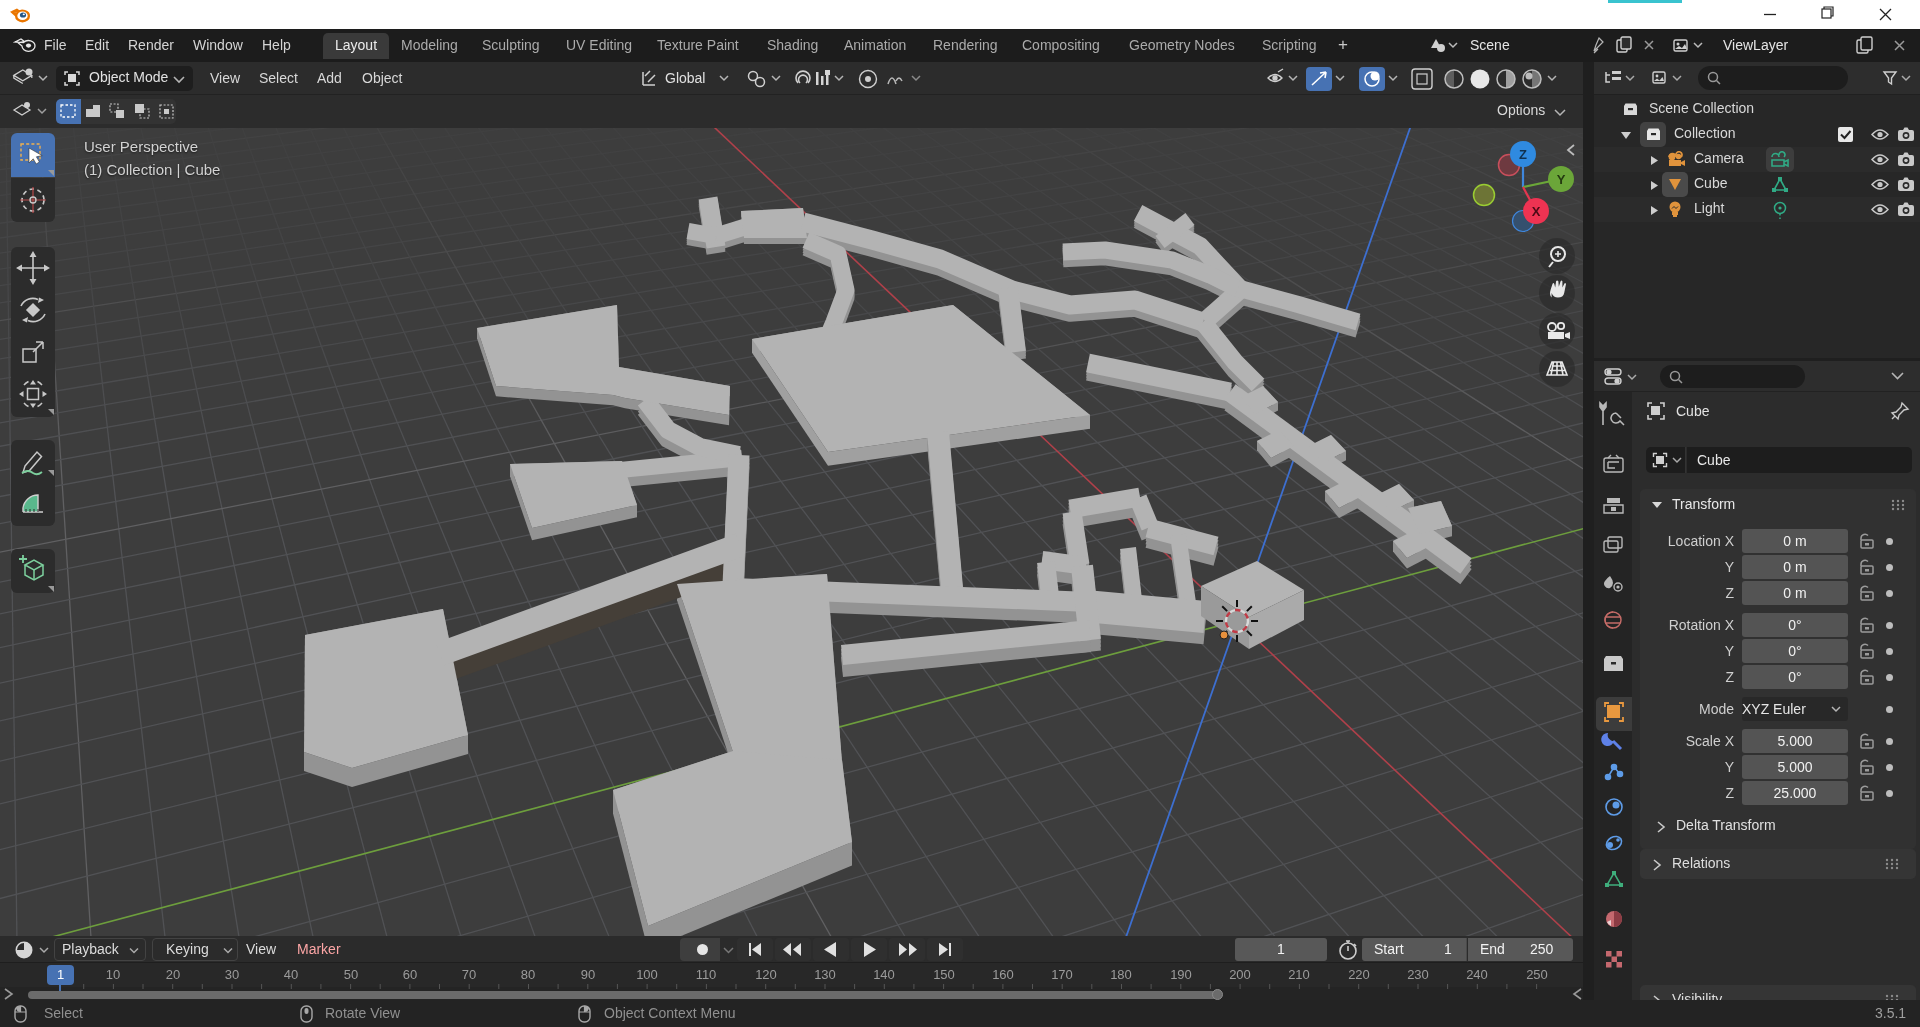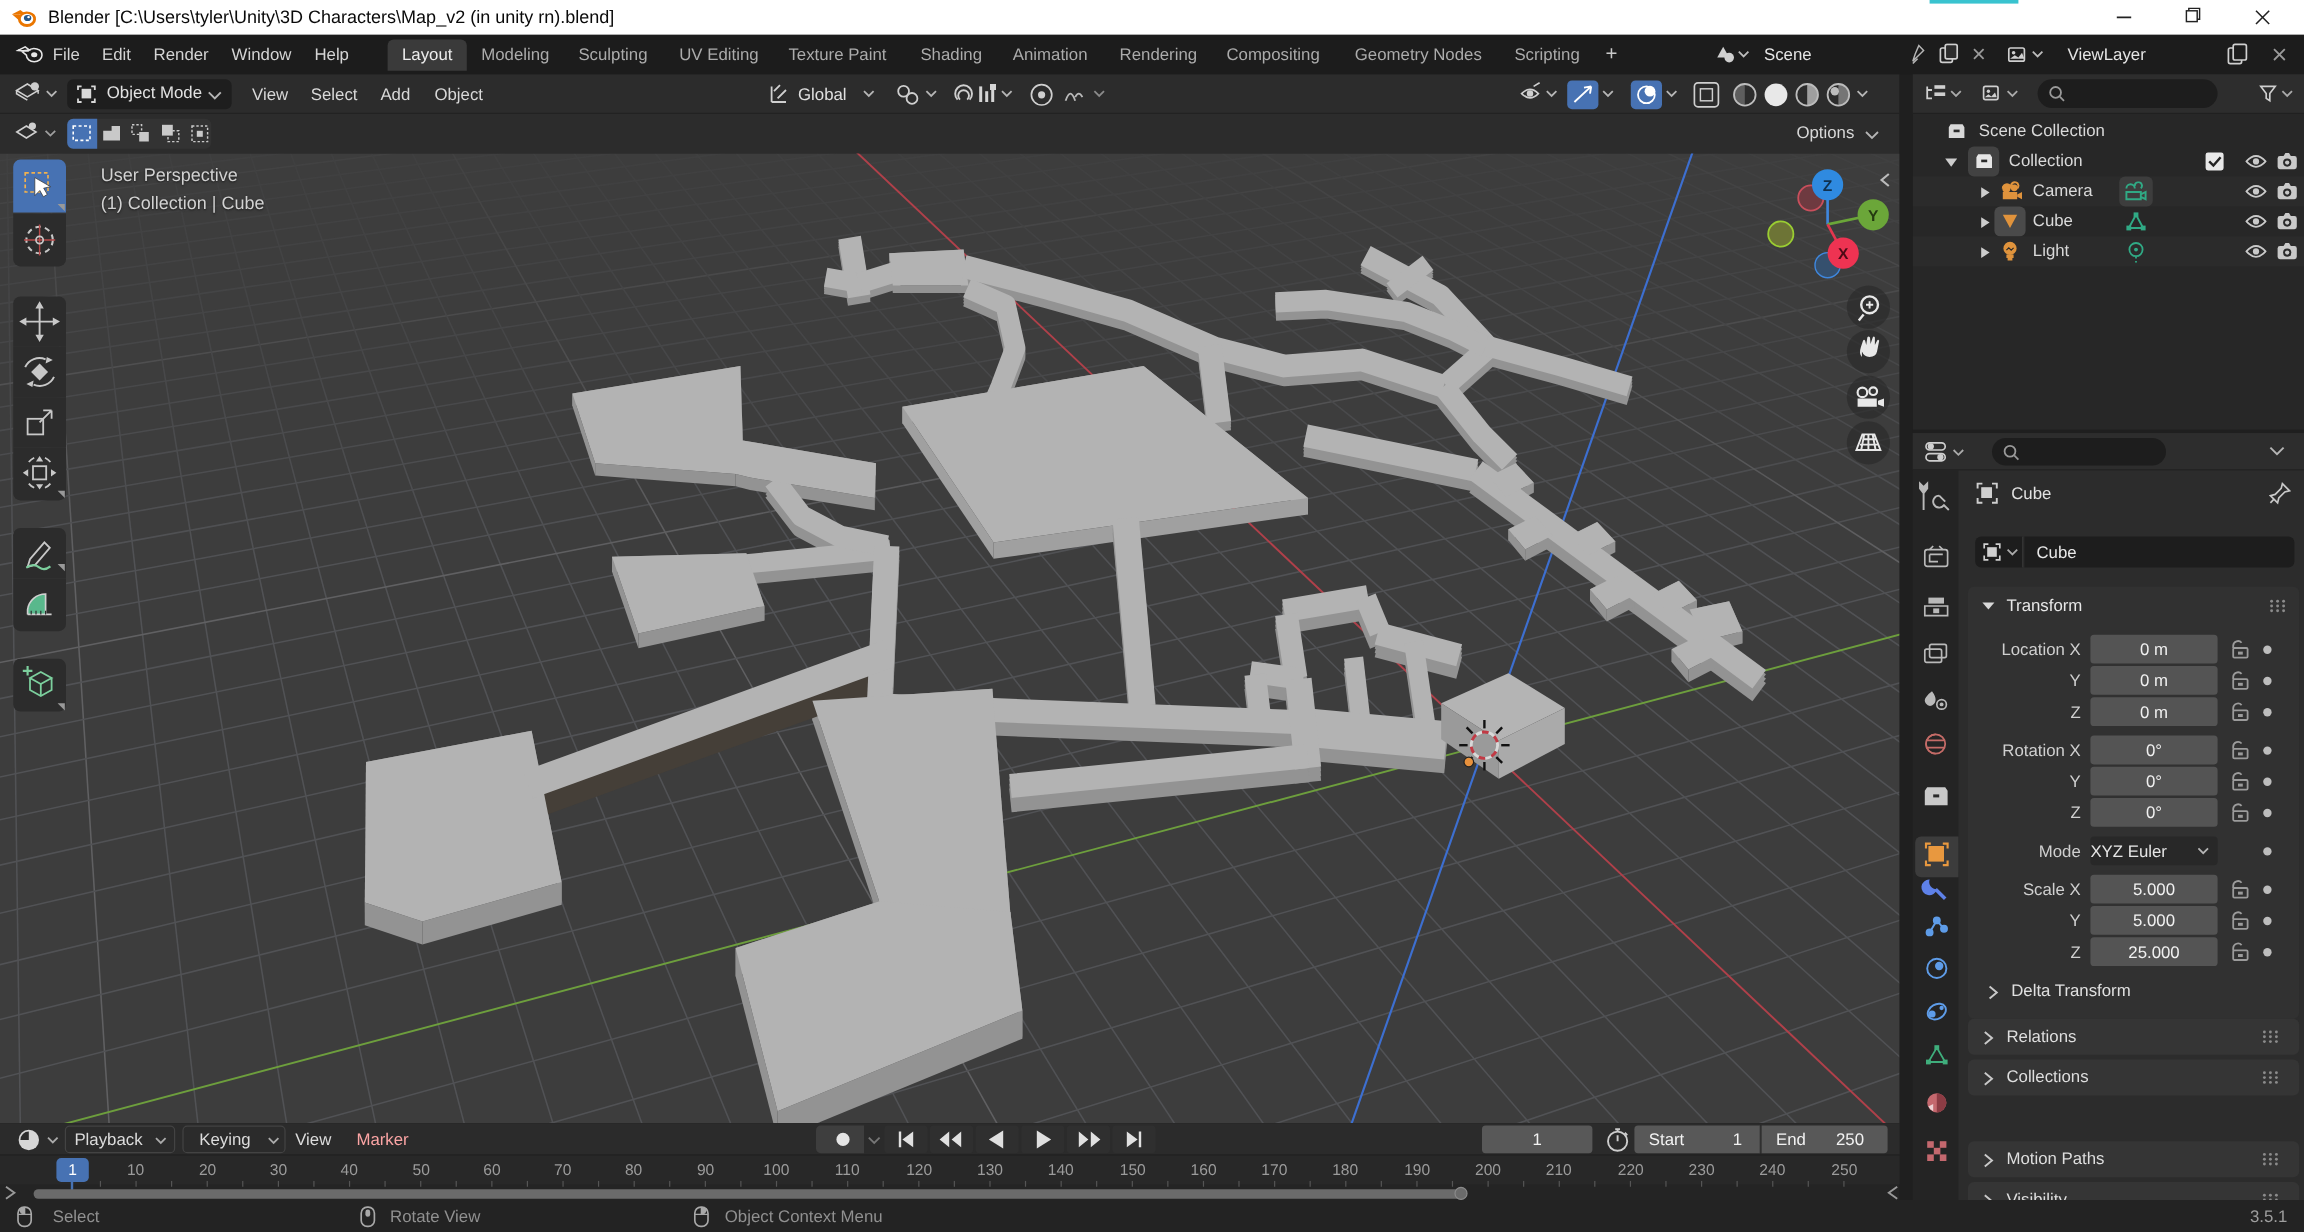--- a/index.html
+++ b/index.html
@@ -47,21 +47,20 @@
 <div id="page">
 
 <div id="titlebar" class="abs">
   <svg class="abs" style="left:9px;top:4px" width="22" height="22" viewBox="0 0 22 22">
     <path d="M21 12.2 a7.5 6.2 0 0 1 -15 0 l-5 -4.4 l6.5 0.4 a7.5 6.2 0 0 1 13.5 4 Z" fill="#ea7600"></path>
     <path d="M1 7.8 l7 -3.4 l4 3 l-5.5 0.9 Z" fill="#ea7600"></path>
     <ellipse cx="13.5" cy="11.8" rx="5.2" ry="4.3" fill="#fff"></ellipse>
     <ellipse cx="14" cy="11" rx="3.1" ry="2.6" fill="#265787"></ellipse>
     <ellipse cx="14.8" cy="10.3" rx="1.1" ry="0.9" fill="#fff"></ellipse>
   </svg>
-  <span class="abs txt">Blender [C:\Users\tyler\Unity\3D Characters\Map_v2 (in unity rn).blend]</span>
   <div class="abs" style="left:1608px;top:0;width:74px;height:3px;background:#39c3cf"></div>
   <svg class="abs winbtn" style="left:1746px" width="47" height="29">
         <line x1="18" y1="14.5" x2="30" y2="14.5" stroke="#222" stroke-width="1.3"></line>
       </svg>
   <svg class="abs winbtn" style="left:1803px" width="47" height="29">
         <rect x="19" y="9" width="9" height="9" fill="none" stroke="#222" stroke-width="1.2"></rect>
         <path d="M21 9 v-2 h9 v9 h-2" fill="none" stroke="#222" stroke-width="1.2"></path>
       </svg>
   <svg class="abs winbtn" style="left:1862px" width="47" height="29">
         <path d="M18 9 L29 20 M29 9 L18 20" stroke="#222" stroke-width="1.3"></path>
@@ -1251,54 +1250,20 @@
           <circle cx="8" cy="3" r="1.2"></circle>
           <circle cx="13" cy="3" r="1.2"></circle>
           <circle cx="3" cy="7" r="1.2"></circle>
           <circle cx="8" cy="7" r="1.2"></circle>
           <circle cx="13" cy="7" r="1.2"></circle>
           <circle cx="3" cy="11" r="1.2"></circle>
           <circle cx="8" cy="11" r="1.2"></circle>
           <circle cx="13" cy="11" r="1.2"></circle>
         </svg>
       </div>
-<div class="abs panel" style="left:46px;top:522px;width:276px;height:30px">
-        <svg class="abs" style="left:12px;top:9px" width="10" height="14">
-          <path d="M2 2 l6 5 l-6 5" stroke="#c9c9c9" stroke-width="1.6" fill="none"></path>
-        </svg>
-        <span class="abs" style="left:32px;top:6px">Collections</span>
-        <svg class="abs" style="left:244px;top:8px" width="18" height="14" fill="#8b8b8b">
-          <circle cx="3" cy="3" r="1.2"></circle>
-          <circle cx="8" cy="3" r="1.2"></circle>
-          <circle cx="13" cy="3" r="1.2"></circle>
-          <circle cx="3" cy="7" r="1.2"></circle>
-          <circle cx="8" cy="7" r="1.2"></circle>
-          <circle cx="13" cy="7" r="1.2"></circle>
-          <circle cx="3" cy="11" r="1.2"></circle>
-          <circle cx="8" cy="11" r="1.2"></circle>
-          <circle cx="13" cy="11" r="1.2"></circle>
-        </svg>
-      </div>
-<div class="abs panel" style="left:46px;top:590px;width:276px;height:30px">
-        <svg class="abs" style="left:12px;top:9px" width="10" height="14">
-          <path d="M2 2 l6 5 l-6 5" stroke="#c9c9c9" stroke-width="1.6" fill="none"></path>
-        </svg>
-        <span class="abs" style="left:32px;top:6px">Motion Paths</span>
-        <svg class="abs" style="left:244px;top:8px" width="18" height="14" fill="#8b8b8b">
-          <circle cx="3" cy="3" r="1.2"></circle>
-          <circle cx="8" cy="3" r="1.2"></circle>
-          <circle cx="13" cy="3" r="1.2"></circle>
-          <circle cx="3" cy="7" r="1.2"></circle>
-          <circle cx="8" cy="7" r="1.2"></circle>
-          <circle cx="13" cy="7" r="1.2"></circle>
-          <circle cx="3" cy="11" r="1.2"></circle>
-          <circle cx="8" cy="11" r="1.2"></circle>
-          <circle cx="13" cy="11" r="1.2"></circle>
-        </svg>
-      </div>
 <div class="abs panel" style="left:46px;top:624px;width:276px;height:30px">
         <svg class="abs" style="left:12px;top:9px" width="10" height="14">
           <path d="M2 2 l6 5 l-6 5" stroke="#c9c9c9" stroke-width="1.6" fill="none"></path>
         </svg>
         <span class="abs" style="left:32px;top:6px">Visibility</span>
         <svg class="abs" style="left:244px;top:8px" width="18" height="14" fill="#8b8b8b">
           <circle cx="3" cy="3" r="1.2"></circle>
           <circle cx="8" cy="3" r="1.2"></circle>
           <circle cx="13" cy="3" r="1.2"></circle>
           <circle cx="3" cy="7" r="1.2"></circle>

